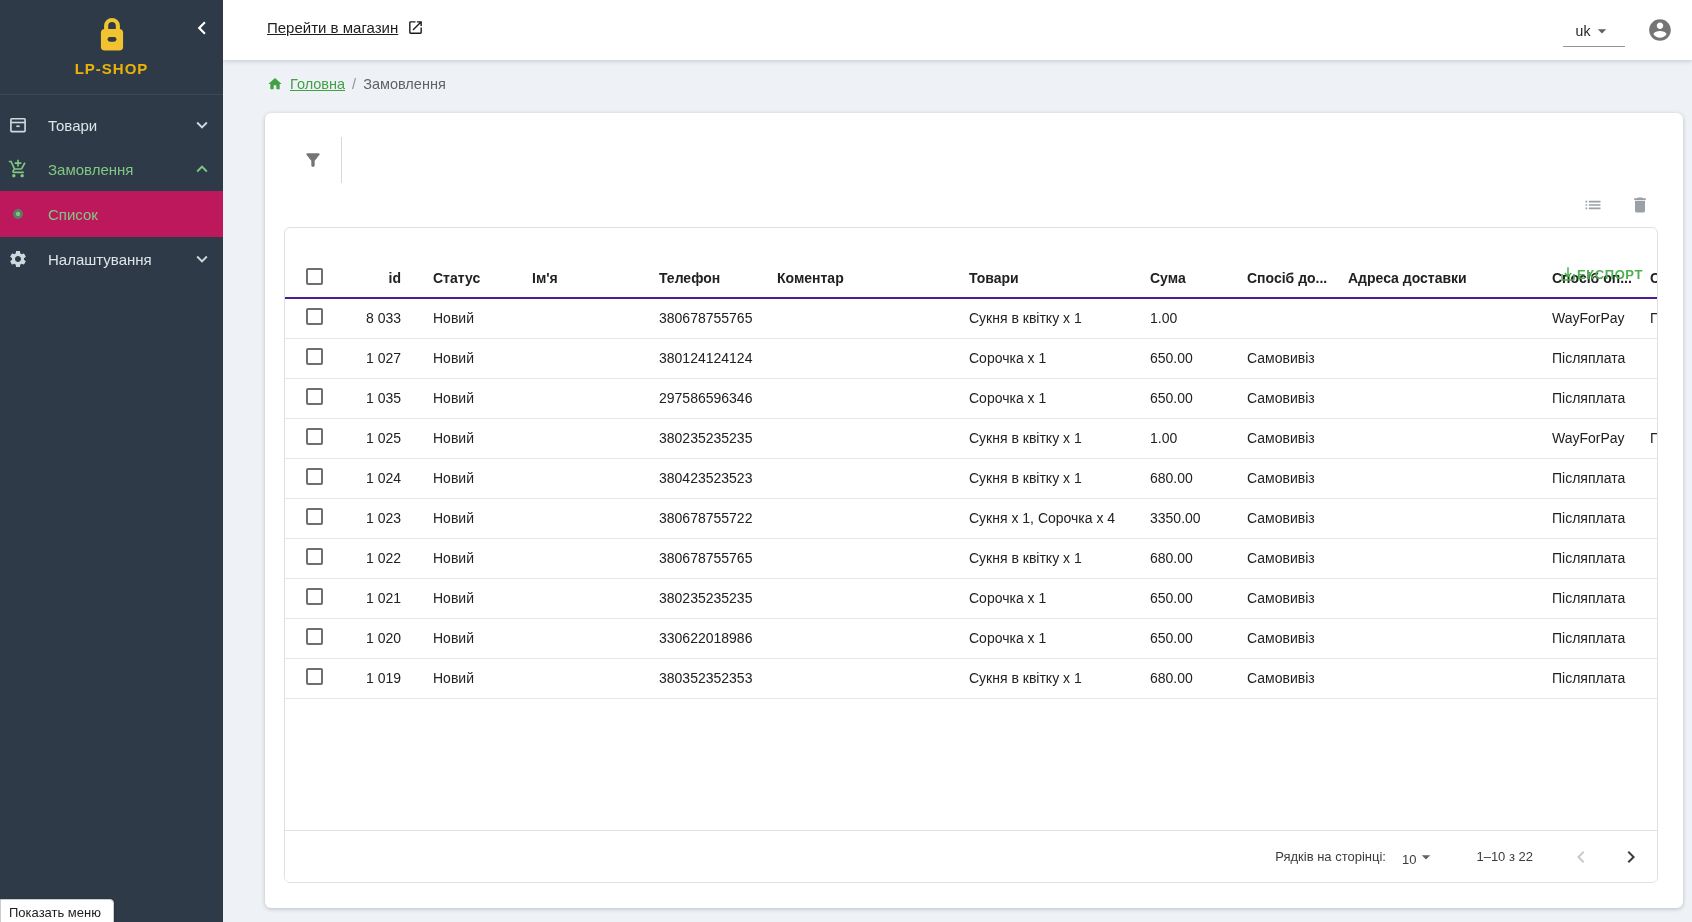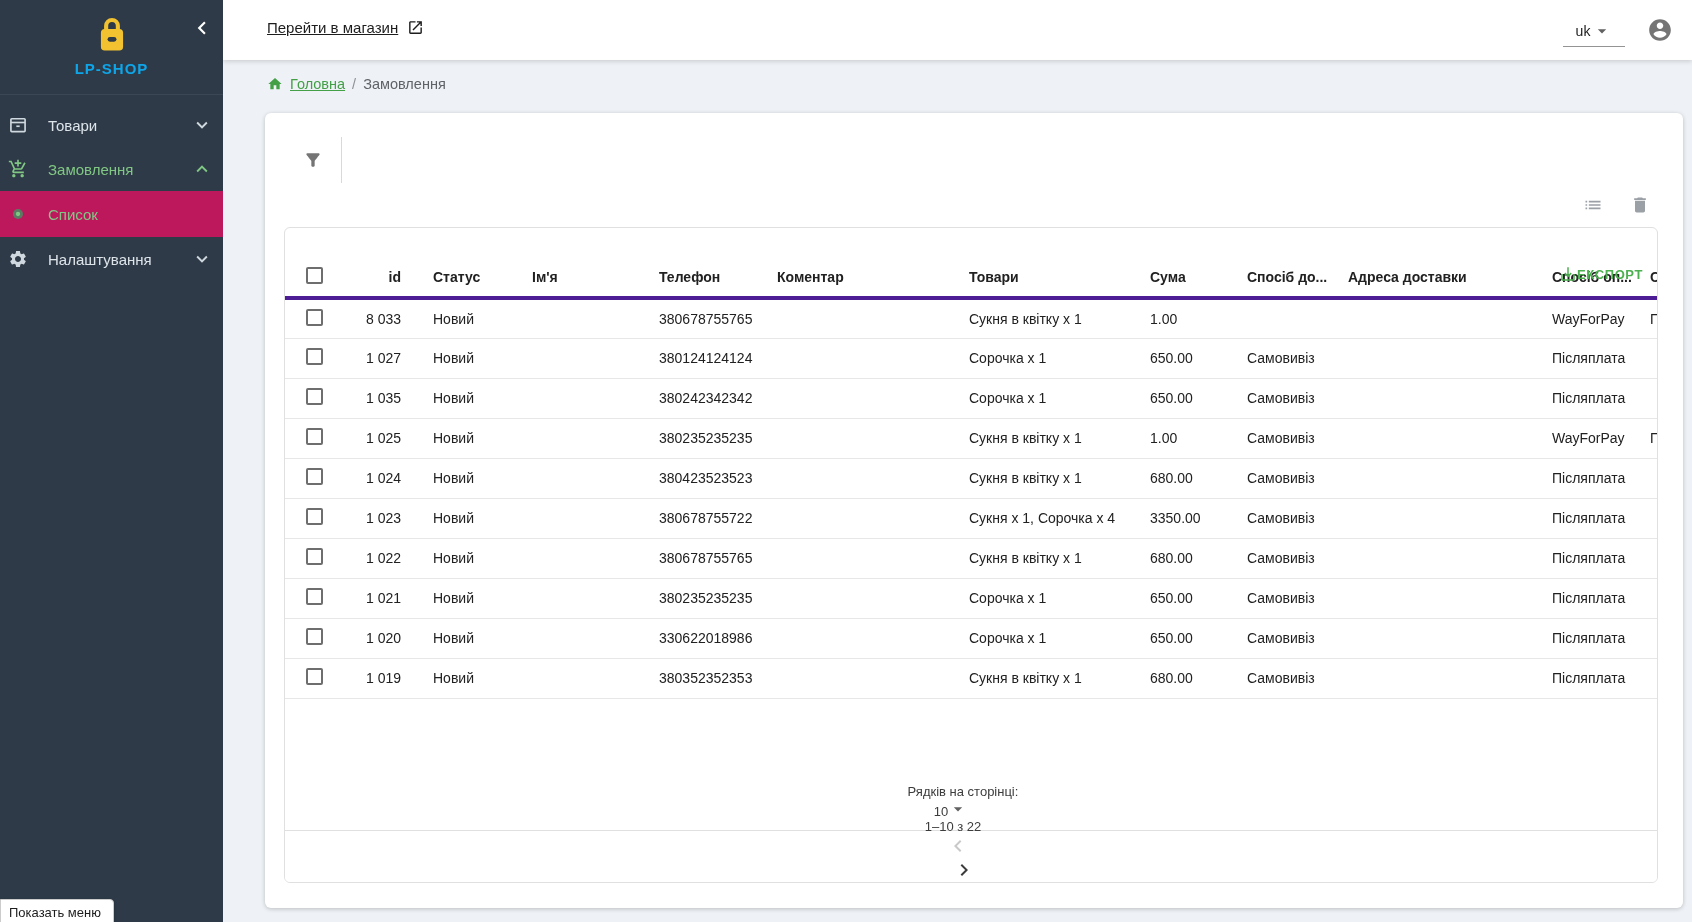--- a/index.html
+++ b/index.html
@@ -14,21 +14,21 @@
   svg { display:block; }
 
   
   .sidebar {
     position:absolute; left:0; top:0; width:223px; height:922px;
     background:#2e3a47; z-index:5;
   }
   .collapse-btn { position:absolute; top:15px; right:8px; width:26px; height:26px; color:#ffffff; cursor:pointer; }
   .logo { height:95px; padding-top:16px; text-align:center; border-bottom:1px solid rgba(255,255,255,.07); }
   .logo-bag { display:inline-block; }
-  .logo-text { margin-top:2px; color:#0ea5e9; font-weight:bold; font-size:15px; letter-spacing:1px; }
+  .logo-text { margin-top:2px; color:#eab308; font-weight:bold; font-size:15px; letter-spacing:1px; }
   .menu { margin-top:8px; }
   .menu-item {
     height:44px; display:flex; align-items:center; padding:0 10px 0 8px;
     color:#dde4ea; font-size:15px; cursor:pointer;
   }
   .mi-icon { width:20px; height:20px; margin-right:20px; color:#cfd8de; flex:0 0 auto; }
   .mi-label { flex:1; }
   .mi-chevron { width:22px; height:22px; color:#cfd8de; flex:0 0 auto; }
   .menu-item.green, .menu-item.green .mi-icon, .menu-item.green .mi-chevron { color:#81c784; }
   .menu-item.sub { height:46px; background:#be185d; }
@@ -86,33 +86,33 @@
 
   .table-scroll { width:1372px; overflow:hidden; }
   table.orders { table-layout:fixed; width:1469px; border-collapse:collapse; }
   .col-check{width:60px}.col-id{width:72px}.col-status{width:99px}.col-name{width:127px}
   .col-phone{width:118px}.col-comment{width:192px}.col-products{width:181px}.col-sum{width:97px}
   .col-delivery{width:101px}.col-address{width:204px}.col-payment{width:98px}.col-paystatus{width:120px}
   th.cell, td.cell {
     height:40px; padding:0 16px; font-size:14px; text-align:left;
     white-space:nowrap; overflow:hidden; vertical-align:middle; color:#212121;
   }
-  th.cell { font-weight:bold; border-bottom:4px solid #4c1d95; }
+  th.cell { font-weight:bold; border-bottom:2px solid #4c1d95; }
   td.cell { border-bottom:1px solid #e7e7e7; }
   th.cell-id, td.cell-id { text-align:right; }
   .checkbox-cell { padding:0 0 0 21px !important; }
   .checkbox {
     display:inline-block; width:17px; height:17px; border:2px solid #6e6e6e;
     border-radius:2px; background:#fff; cursor:pointer;
   }
 
   .pagination {
     position:absolute; left:0; bottom:0; width:100%; height:52px;
     border-top:1px solid #e0e0e0; display:flex; align-items:center; justify-content:flex-end;
-    font-size:13px; color:#3c3c3c; background:#fff;flex-direction:column;
+    font-size:13px; color:#3c3c3c; background:#fff;
   }
   .pp-label { margin-right:16px; }
   .pp-select { display:flex; align-items:flex-end; cursor:pointer; margin-right:40px; }
   .pp-range { margin-right:36px; }
   .pg-btn { width:24px; height:24px; cursor:pointer; }
   .pg-prev { color:#c9c9c9; margin-right:26px; }
   .pg-next { color:#3c3c3c; margin-right:14px; }
 
   
   .status-tooltip {
@@ -327,21 +327,21 @@
               <td class="cell cell-delivery">Самовивіз</td>
               <td class="cell cell-address"></td>
               <td class="cell cell-payment">Післяплата</td>
               <td class="cell cell-payment_status"></td>
             </tr>
             <tr>
               <td class="cell checkbox-cell"><span class="checkbox"></span></td>
               <td class="cell cell-id">1 035</td>
               <td class="cell cell-status">Новий</td>
               <td class="cell cell-name"></td>
-              <td class="cell cell-phone">380242342342</td>
+              <td class="cell cell-phone">297586596346</td>
               <td class="cell cell-comment"></td>
               <td class="cell cell-products">Сорочка x 1</td>
               <td class="cell cell-sum">650.00</td>
               <td class="cell cell-delivery">Самовивіз</td>
               <td class="cell cell-address"></td>
               <td class="cell cell-payment">Післяплата</td>
               <td class="cell cell-payment_status"></td>
             </tr>
             <tr>
               <td class="cell checkbox-cell"><span class="checkbox"></span></td>

